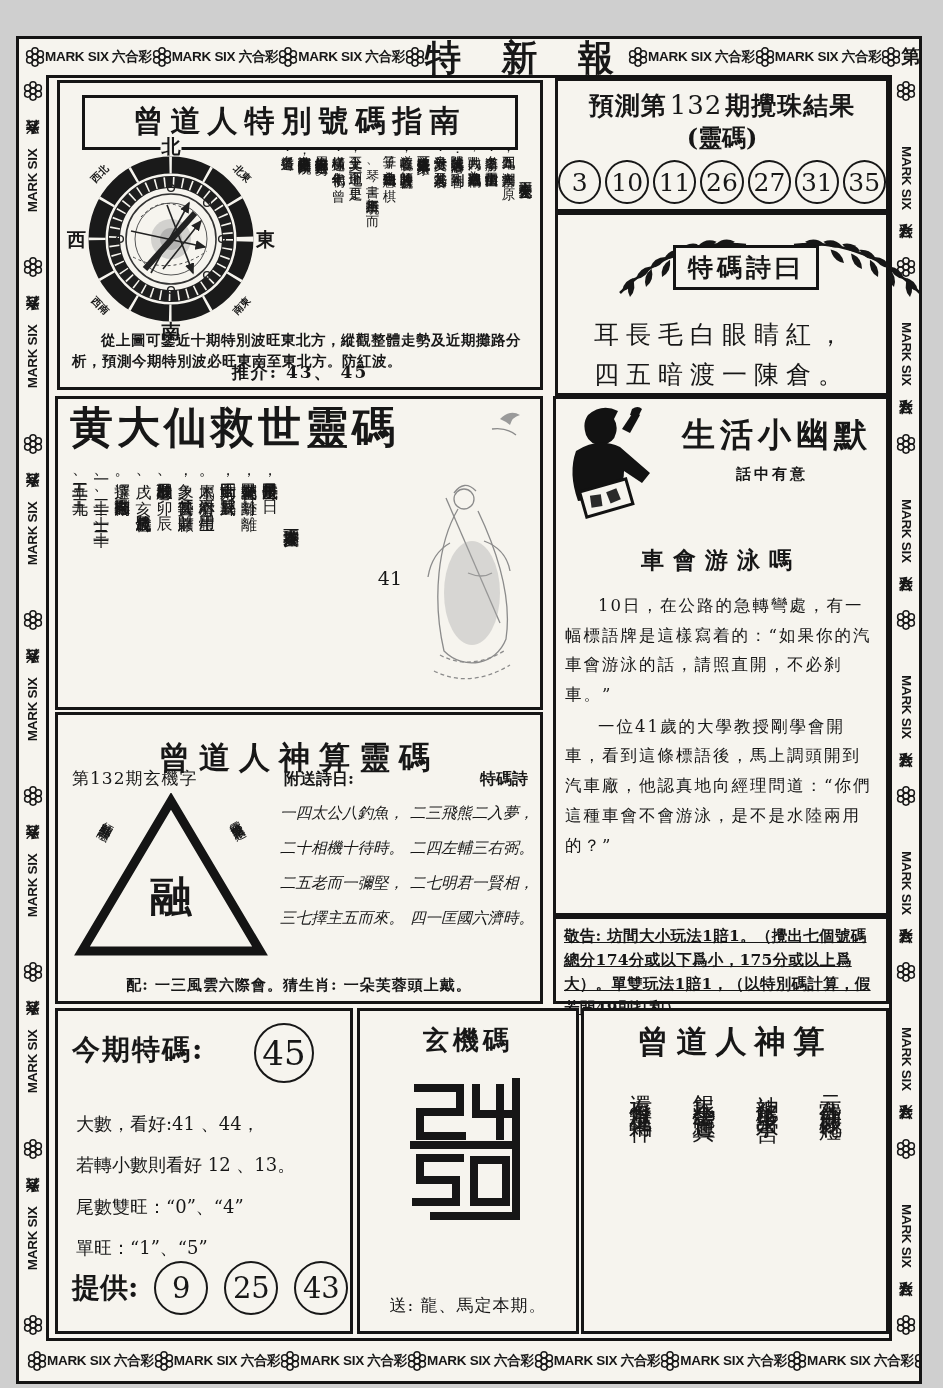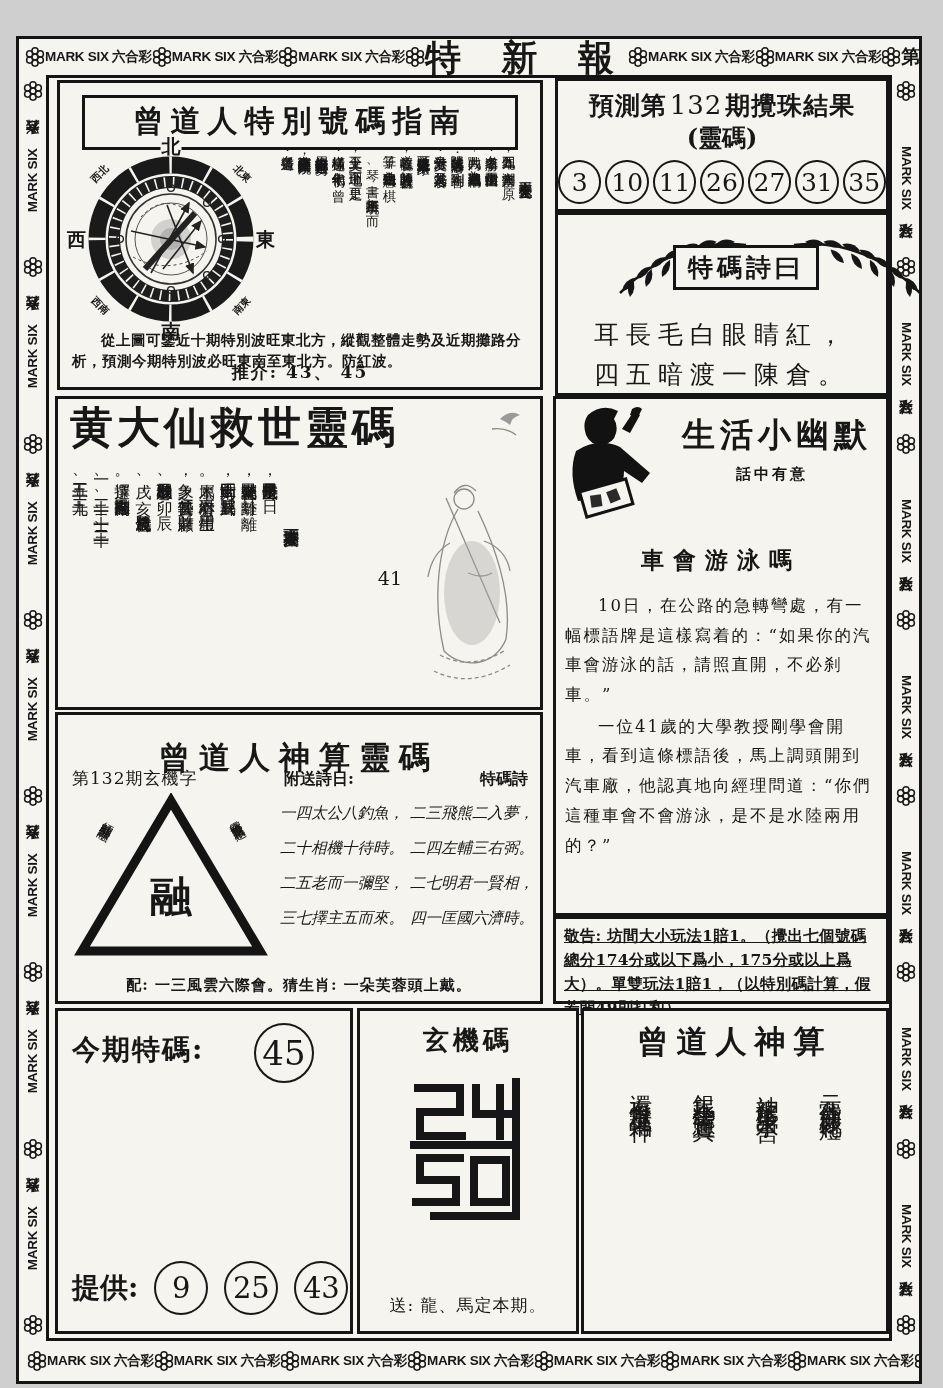--- a/index.html
+++ b/index.html
@@ -442,20 +442,26 @@
         <div class="divine-footer">配: 一三風雲六際會。猜生肖: 一朵芙蓉頭上戴。</div>
       </div>
 
       <div class="box" style="left:504px;top:838px;width:336px;height:88px;">
         <div class="notice-text">敬告: 坊間大小玩法1賠1。（攪出七個號碼總分174分或以下爲小，175分或以上爲大）。單雙玩法1賠1，（以特別碼計算，假若開49則打和）。</div>
       </div>
 
       <div class="box" style="left:6px;top:930px;width:298px;height:326px;">
         <div class="sp-head">今期特碼:</div>
         <span class="circ n58">45</span>
+        <div class="sp-lines">
+          <div>大數，看好:41 、44，</div>
+          <div>若轉小數則看好 12 、13。</div>
+          <div>尾數雙旺：“0”、“4”</div>
+          <div>單旺：“1”、“5”</div>
+        </div>
         <div class="sp-provide">
           <span class="lbl">提供:</span>
           <span class="circ n50">9</span>
           <span class="circ n50">25</span>
           <span class="circ n50">43</span>
         </div>
       </div>
 
       <div class="box" style="left:308px;top:930px;width:222px;height:326px;">
         <div class="mys-title">玄機碼</div>

